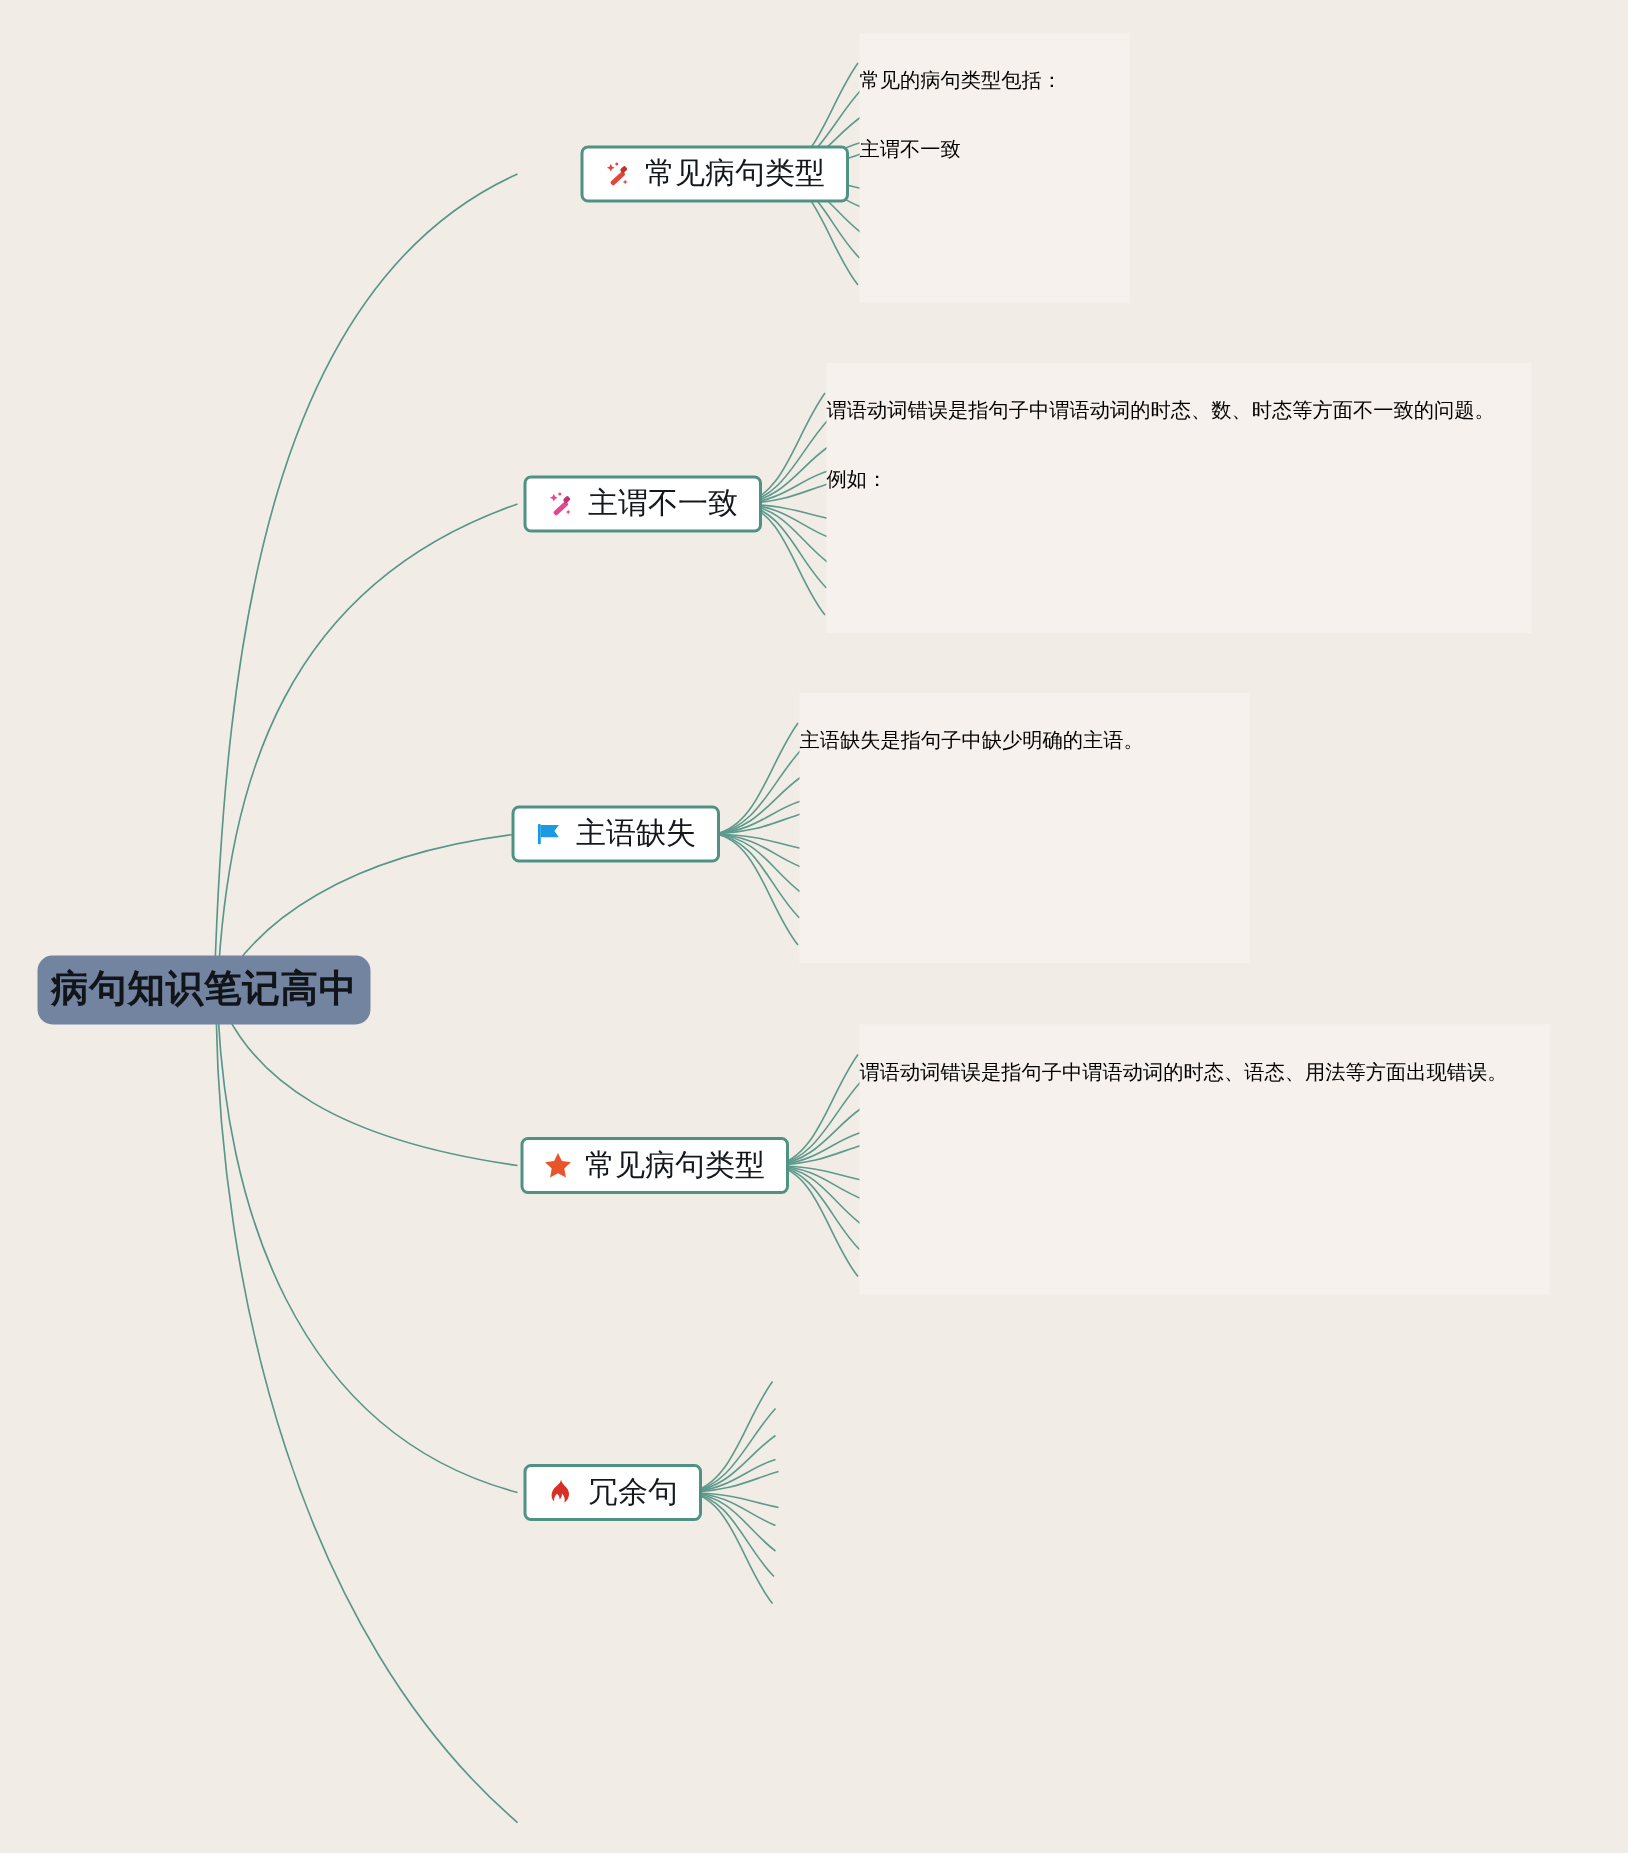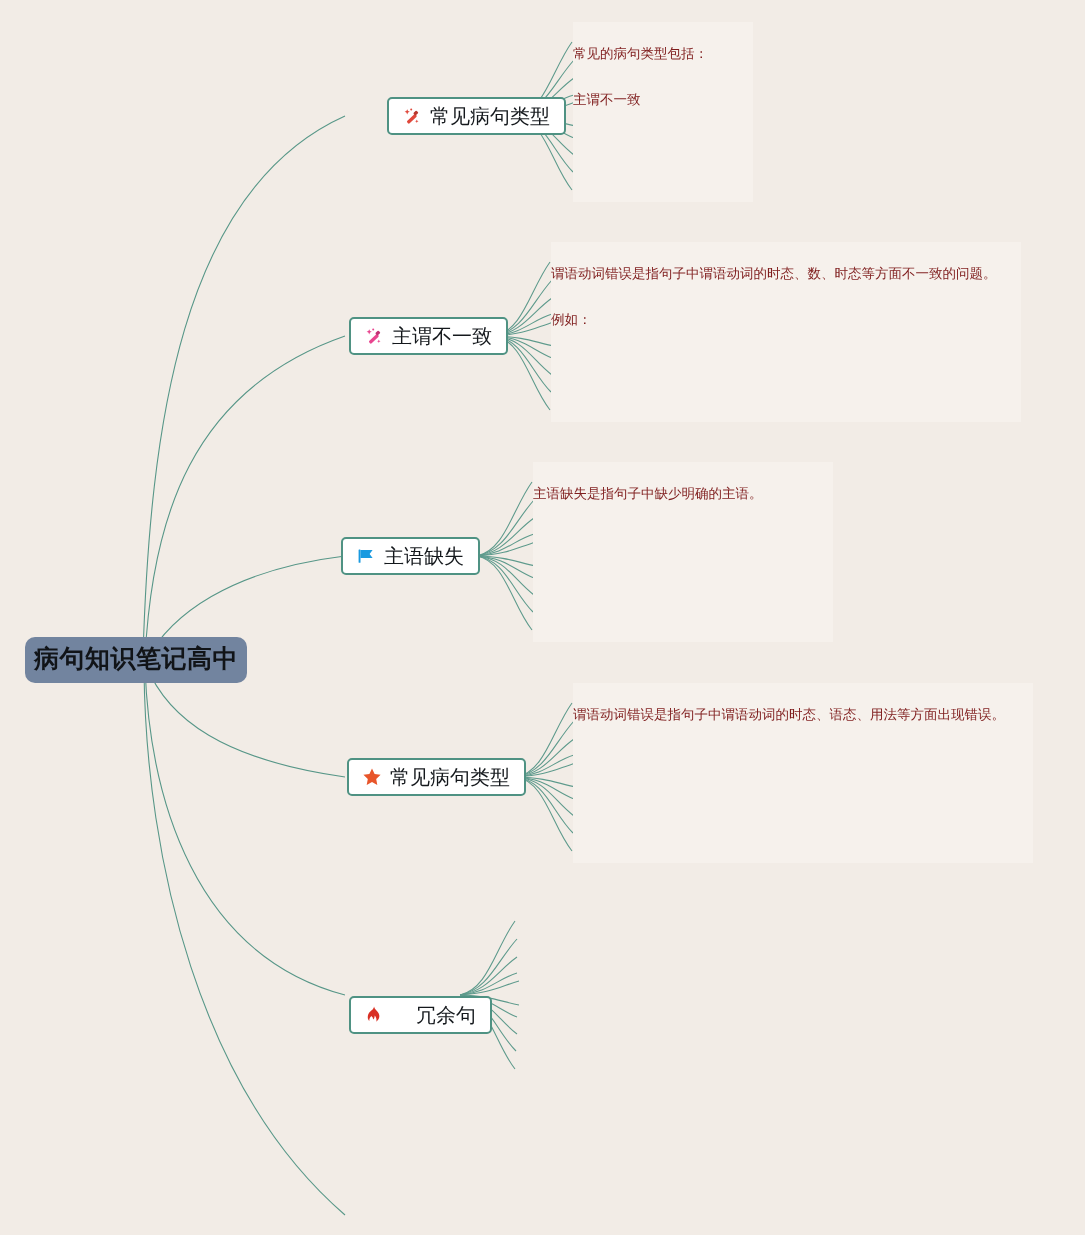--- a/index.html
+++ b/index.html
@@ -51,21 +51,21 @@
   }
 
   
   .note{
     position:absolute;
     background:#f6f1ec;
     box-sizing:border-box;
   }
   .note .note-line{
     font-size:13.5px;
-    color:#7f1d1d;
+    color:#000000;
     line-height:1.45;
     white-space:nowrap;
   }
   .note .note-line.gap{margin-top:26px;}
 </style>
 </head>
 <body>
 
 <div id="canvas">
 
@@ -211,21 +211,21 @@
 
   <div class="topic" style="left:347px;top:758px;">
     <span class="t-icon">
       <svg width="20" height="20" viewBox="0 0 20 20" xmlns="http://www.w3.org/2000/svg">
         <path d="M10 1.6 L12.6 7.0 L18.6 7.8 L14.2 12.0 L15.3 18.0 L10 15.1 L4.7 18.0 L5.8 12.0 L1.4 7.8 L7.4 7.0 Z" fill="#e8552a"></path>
       </svg>
     </span>
     <span class="t-label">常见病句类型</span>
   </div>
 
-  <div class="topic" style="left:349px;top:996px;gap:24px;">
+  <div class="topic" style="left:349px;top:976px;">
     <span class="t-icon">
       <svg width="20" height="20" viewBox="0 0 20 20" xmlns="http://www.w3.org/2000/svg">
         <path d="M10 1.4 C10.6 4.6 13.2 5.6 14.6 8.2 C16.2 11.1 15.1 15.0 12.2 16.8 C13.0 14.0 12.0 12.0 10.6 10.6 C10.8 12.6 10.0 13.7 9.0 14.6 C9.2 12.8 8.3 11.8 7.3 10.9 C6.2 12.3 5.0 13.7 5.4 16.0 C3.3 14.0 3.3 10.6 4.8 8.2 C6.6 5.4 9.6 4.8 10 1.4 Z" fill="#d93025"></path>
       </svg>
     </span>
     <span class="t-label">冗余句</span>
   </div>
 
 </div>
 

